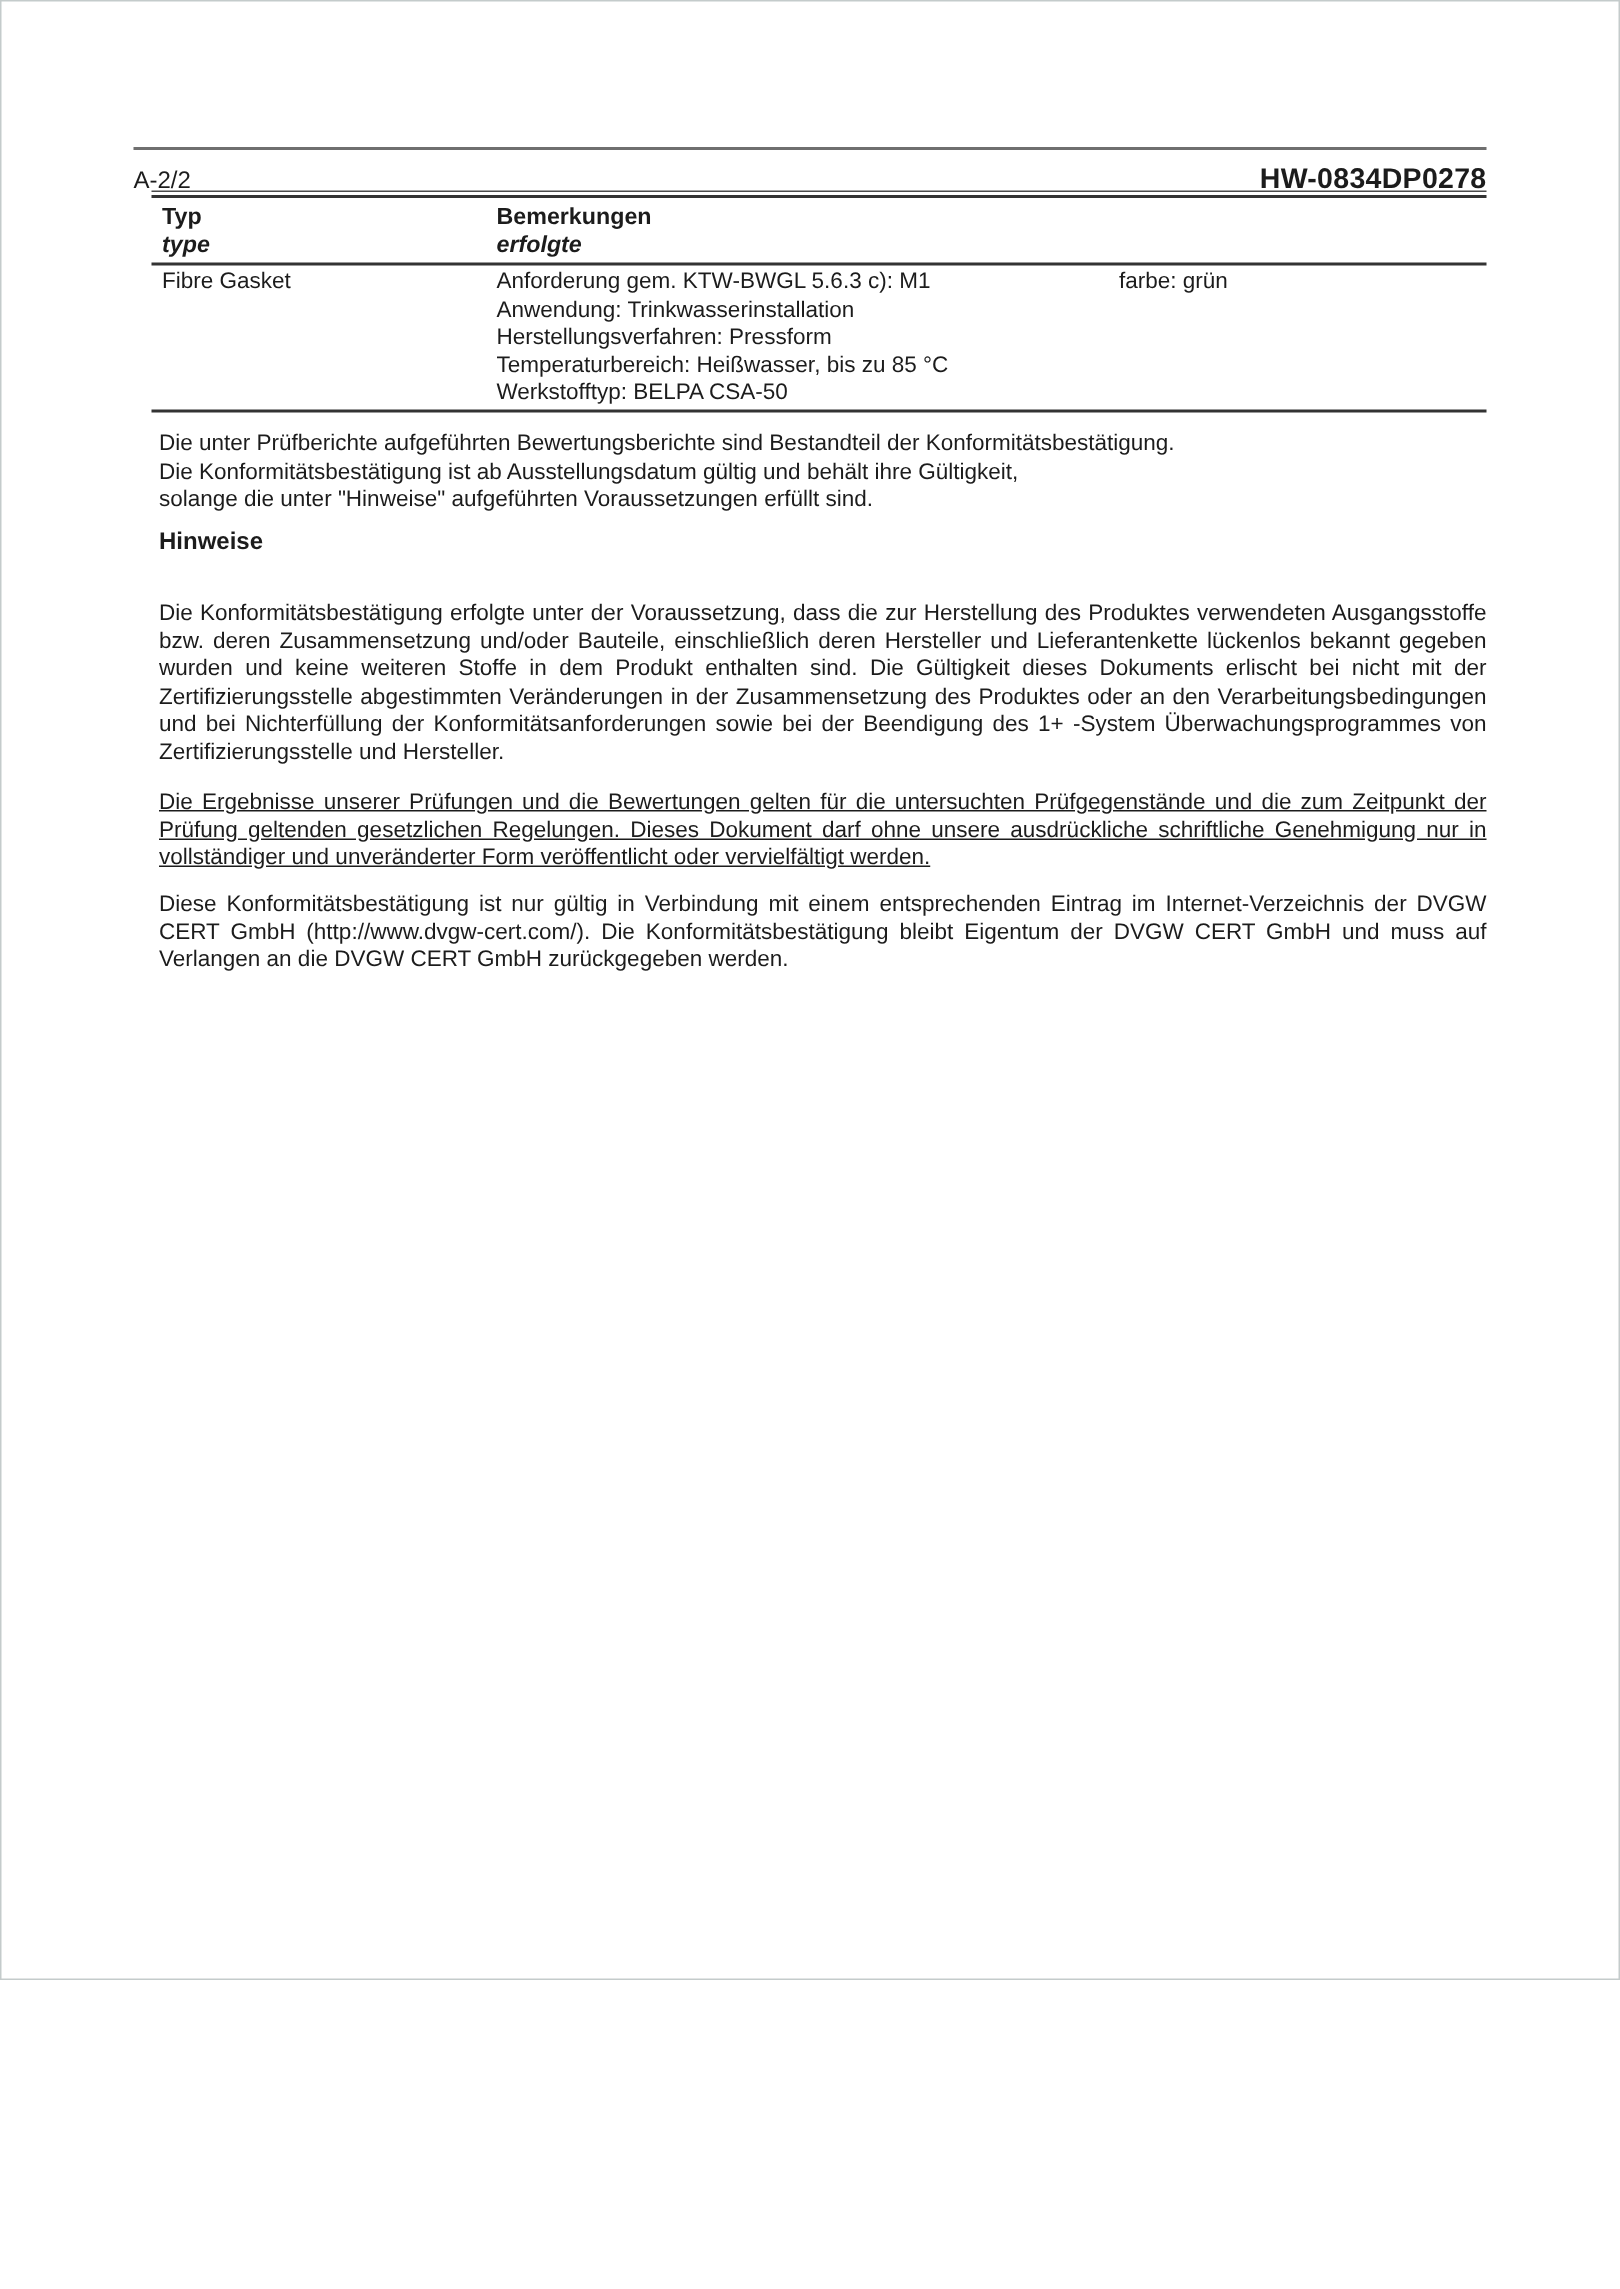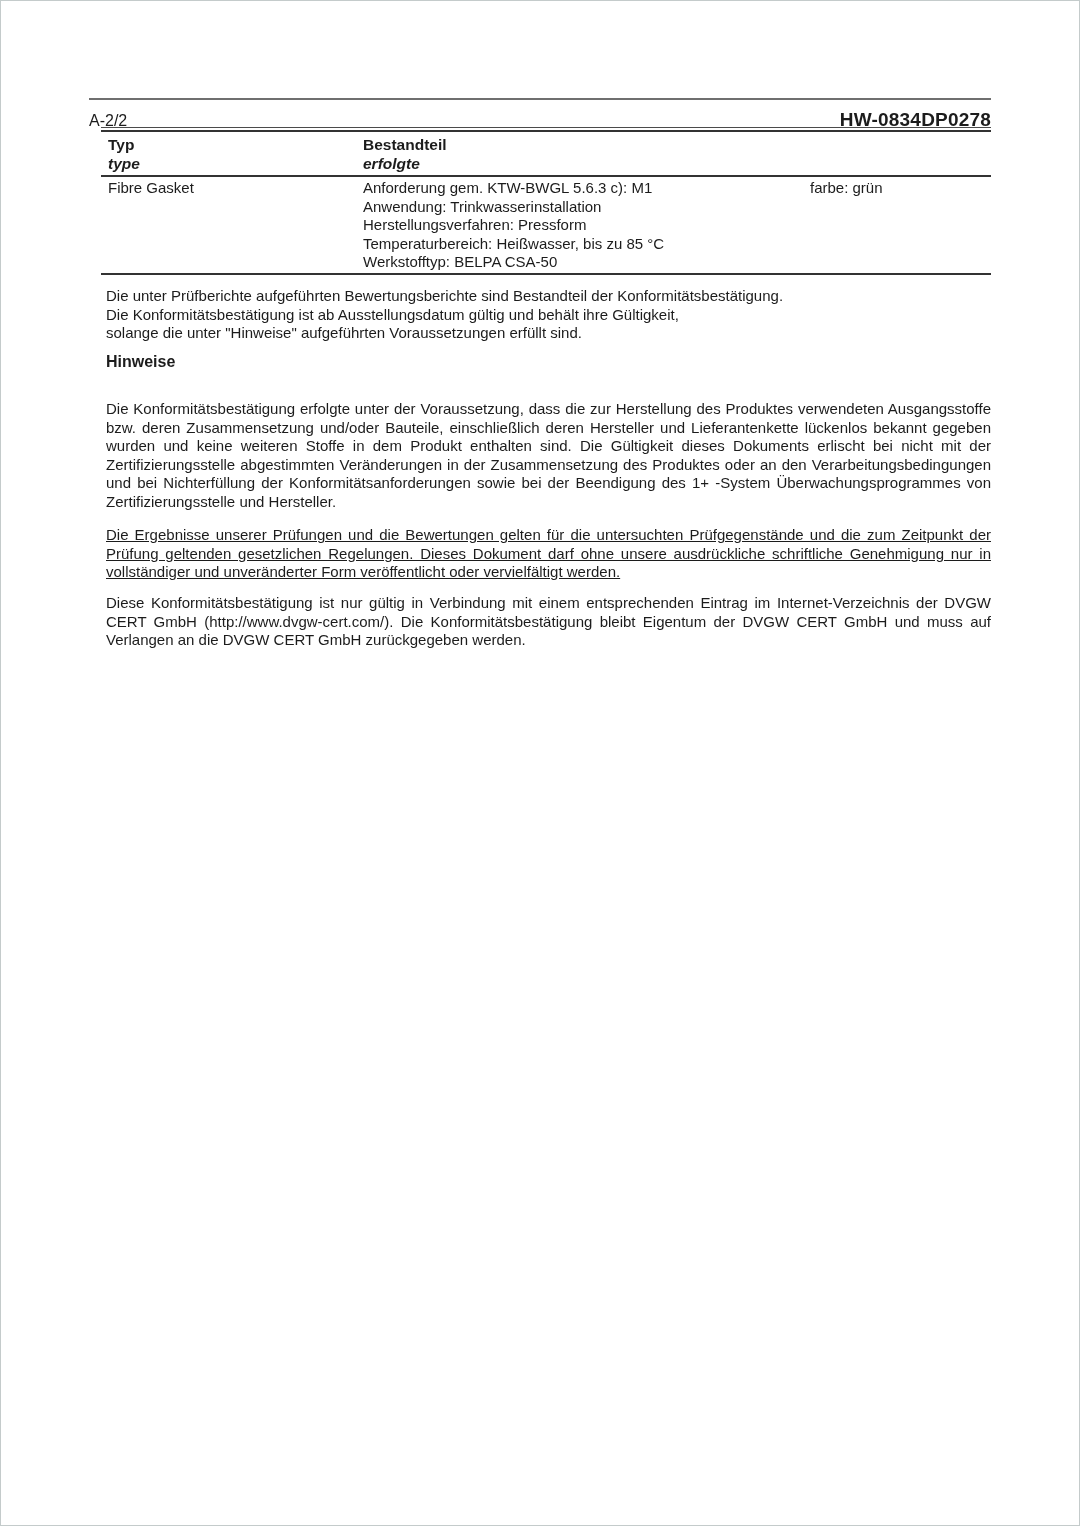--- a/index.html
+++ b/index.html
@@ -3,21 +3,21 @@
 <meta charset="utf-8">
 <style>
   html, body {
     margin: 0;
     padding: 0;
     background: #ffffff;
   }
   #page {
     position: relative;
     width: 1080px;
-    height: 1526px;
+    height: 1320px;
     background: #ffffff;
     border: 1px solid #c4cbcb;
     box-sizing: border-box;
     overflow: hidden;
     font-family: "Liberation Sans", sans-serif;
     color: #1c1c1c;
   }
   
   .hdr {
     position: absolute;
@@ -48,21 +48,20 @@
     border-bottom: 2px solid #333333;
     box-sizing: border-box;
   }
   .tbl-topgap {
     height: 2px;
     border-bottom: 2px solid #333333;
   }
   .tbl-head, .tbl-body {
     display: grid;
     grid-template-columns: 230px 415px 245px;
-    gap: 32px;
   }
   .tbl-head {
     padding: 3px 0 2px 0;
     border-bottom: 2px solid #333333;
   }
   .tbl-head .de {
     font-weight: bold;
     font-size: 15.5px;
     line-height: 19px;
   }
@@ -118,21 +117,21 @@
 
   <div class="tbl">
     <div class="tbl-topgap"></div>
 
     <div class="tbl-head">
       <div class="col-type">
         <div class="de">Typ</div>
         <div class="en">type</div>
       </div>
       <div>
-        <div class="de">Bestandteil</div>
+        <div class="de">Bemerkungen</div>
         <div class="en">erfolgte</div>
       </div>
     </div>
 
     <div class="tbl-body">
       <div class="cell col-type">Fibre Gasket</div>
       <div class="cell">Anforderung gem. KTW-BWGL 5.6.3 c): M1
 Anwendung: Trinkwasserinstallation
 Herstellungsverfahren: Pressform
 Temperaturbereich: Heißwasser, bis zu 85 °C

